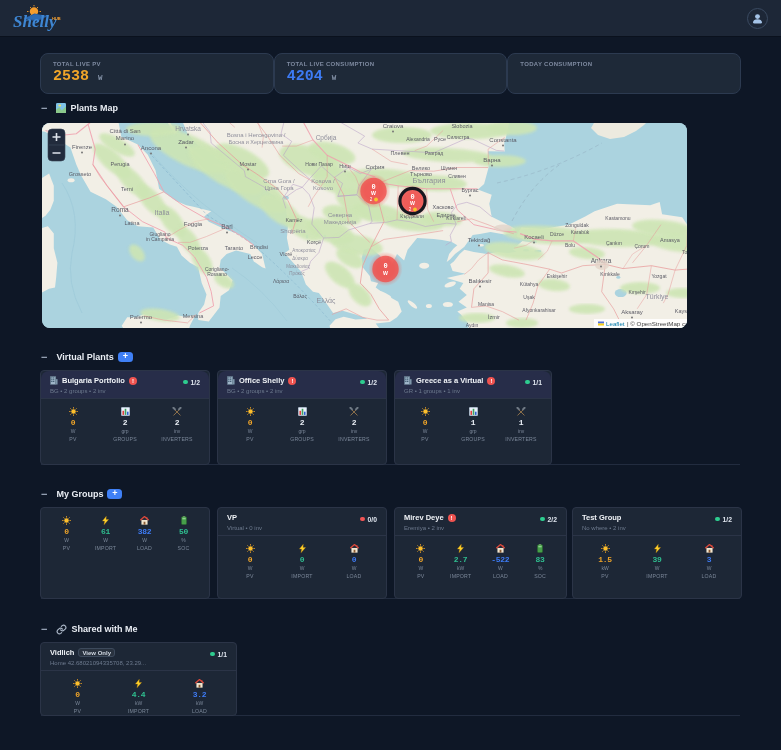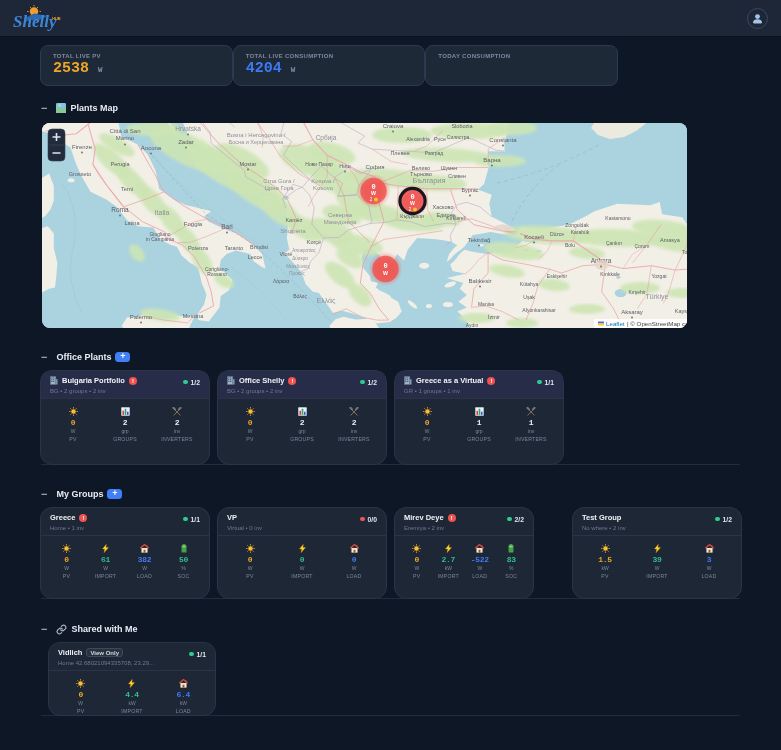--- a/index.html
+++ b/index.html
@@ -1,33 +1,33 @@
 <!DOCTYPE html>
 <html><head>
 <meta charset="utf-8">
 <style>
 * { margin:0; padding:0; box-sizing:border-box; }
 html,body { width:781px; height:750px; background:#0e1726; font-family:"Liberation Sans", sans-serif; overflow:hidden; }
 #page { position:relative; width:781px; height:750px; }
 .nav { position:absolute; left:0; top:0; width:781px; height:37px; background:#1d2737; border-bottom:1px solid #0a111d; }
 .avatar { position:absolute; right:13px; top:8px; width:21px; height:21px; border-radius:50%; border:1px solid #3a4a61; padding:3px; }
-.stats { position:absolute; left:40px; top:45px; width:578px; display:flex; }
+.stats { position:absolute; left:40px; top:53px; width:701px; display:flex; }
 .stat { flex:1; height:41px; background:#1e2938; border:1px solid #2c3a50; border-radius:8px; padding:7px 12px 0 12px; }
 .stat .lb { font-size:6px; letter-spacing:0.3px; color:#7e8aa0; font-weight:bold; }
 .stat .vl { font-family:"Liberation Mono", monospace; font-size:15px; font-weight:bold; margin-top:1px; }
 .stat .vl .unit { font-size:7.5px; color:#8391a6; }
 .orange { color:#f0a529; }
 .blue { color:#3d7bf5; }
 .green { color:#2fbe8f; }
 .wh { color:#e8edf4; }
 .sect { position:absolute; left:41px; color:#e9edf3; font-size:9px; font-weight:bold; display:flex; align-items:center; gap:4px; }
 .sect .min { color:#9aa6b8; font-weight:bold; font-size:11px; margin-right:5px; }
 .plus { display:inline-block; width:15px; height:10px; background:#3f80f6; border-radius:3.5px; color:#fff; font-size:9px; line-height:9px; text-align:center; font-weight:bold; }
 #map { position:absolute; left:42px; top:123px; width:645px; height:205px; border-radius:8px; overflow:hidden; background:#aad3df; }
-.card { position:absolute; background:#1d2736; border:1px solid #2b3447; border-radius:12px; }
+.card { position:absolute; background:#1d2736; border:1px solid #2b3447; border-radius:4px; }
 .card .hd { border-bottom:1px solid #2b3447; border-radius:8px 8px 0 0; padding:5px 9px 4px 9px; position:relative; height:28px; }
 .card.vphd .hd { background:#272d49; }
 .card .hd .ttl { color:#f0f3f7; font-size:7.5px; font-weight:bold; display:flex; align-items:center; gap:4px; }
 .card .hd .sub { color:#6d7a8e; font-size:6px; margin-top:2.5px; white-space:nowrap; overflow:hidden; }
 .card .hd .st { position:absolute; right:9px; top:8px; font-size:6.8px; color:#dfe5ee; font-weight:bold; }
 .card .hd .st .dot { display:inline-block; width:4.5px; height:4.5px; border-radius:50%; margin-right:3px; position:relative; top:-1px; }
 .gdot { background:#2ecc8f; } .rdot { background:#f05454; }
 .badge { display:inline-block; width:8px; height:8px; background:#ef5350; border-radius:50%; color:#fff; font-size:6px; line-height:8px; text-align:center; font-weight:bold; }
 .cols { display:flex; padding:8px 6px 0 6px; }
 .col { flex:1; text-align:center; }
@@ -461,21 +461,21 @@
         </g>
 <rect x="552" y="196" width="145" height="9" fill="#ffffff" opacity="0.88"></rect>
 <rect x="556" y="198.5" width="6" height="2" fill="#4e6fdd"></rect>
         <rect x="556" y="200.5" width="6" height="2" fill="#f7d117"></rect>
 <text x="564" y="203" font-size="6.2" fill="#0078a8">Leaflet</text>
 <text x="585" y="203" font-size="6.2" fill="#444">| © OpenStreetMap contributors</text>
 </svg></div>
 
   <div class="sect" style="top:351px">
       <span class="min">−</span>
-      <span>Office Plants</span>
+      <span>Virtual Plants</span>
       <span class="plus">+</span>
     </div>
   <div class="rowline" style="top:464px"></div>
 <div class="card vphd" style="left:40px;top:370px;width:170px;height:95px">
       <div class="hd">
         <div class="ttl"><svg width="8" height="9">
             <use href="#i-bldg"></use>
           </svg>Bulgaria Portfolio <span class="badge">!</span></div>
         <div class="sub">BG • 2 groups • 2 inv</div>
         <div class="st"><span class="dot gdot"></span>1/2</div>
@@ -547,21 +547,21 @@
             <svg width="10" height="9">
               <use href="#i-tools"></use>
             </svg>
           </div>
           <div class="v wh">2</div>
           <div class="u">inv</div>
           <div class="lab">INVERTERS</div>
         </div>
       </div>
     </div>
-    <div class="card vphd" style="left:394px;top:370px;width:170px;height:95px">
+    <div class="card vphd" style="left:394px;top:370px;width:158px;height:95px">
       <div class="hd">
         <div class="ttl"><svg width="8" height="9">
             <use href="#i-bldg"></use>
           </svg>Greece as a Virtual <span class="badge">!</span></div>
         <div class="sub">GR • 1 groups • 1 inv</div>
         <div class="st"><span class="dot gdot"></span>1/1</div>
       </div>
       <div class="cols">
         <div class="col">
           <div class="ic">
@@ -596,25 +596,20 @@
       </div>
     </div>
 
   <div class="sect" style="top:488px">
       <span class="min">−</span>
       <span>My Groups</span>
       <span class="plus">+</span>
     </div>
   <div class="rowline" style="top:598px"></div>
 <div class="card" style="left:40px;top:507px;width:170px;height:92px">
-      <div class="hd">
-        <div class="ttl">Greece <span class="badge">!</span></div>
-        <div class="sub">Home • 1 inv</div>
-        <div class="st"><span class="dot gdot"></span>1/1</div>
-      </div>
       <div class="cols">
         <div class="col">
           <div class="ic">
             <svg width="9" height="9">
               <use href="#i-sun"></use>
             </svg>
           </div>
           <div class="v orange">0</div>
           <div class="u">W</div>
           <div class="lab">PV</div>
@@ -683,21 +678,21 @@
             <svg width="9" height="9">
               <use href="#i-house"></use>
             </svg>
           </div>
           <div class="v blue">0</div>
           <div class="u">W</div>
           <div class="lab">LOAD</div>
         </div>
       </div>
     </div>
-    <div class="card" style="left:394px;top:507px;width:140px;height:92px">
+    <div class="card" style="left:394px;top:507px;width:173px;height:92px">
       <div class="hd">
         <div class="ttl">Mirev Deye <span class="badge">!</span></div>
         <div class="sub">Eremiya • 2 inv</div>
         <div class="st"><span class="dot gdot"></span>2/2</div>
       </div>
       <div class="cols">
         <div class="col">
           <div class="ic">
             <svg width="9" height="9">
               <use href="#i-sun"></use>
@@ -781,21 +776,21 @@
 
   <div class="sect" style="top:623px">
       <span class="min">−</span>
     <svg width="11" height="11" viewBox="0 0 24 24" fill="none" stroke="#aab6c6" stroke-width="2.6" stroke-linecap="round">
         <path d="M10 13a5 5 0 0 0 7.5.5l3-3a5 5 0 0 0-7-7l-1.7 1.7"></path>
         <path d="M14 11a5 5 0 0 0-7.5-.5l-3 3a5 5 0 0 0 7 7l1.7-1.7"></path>
       </svg>
     <span>Shared with Me</span>
     </div>
   <div class="rowline" style="top:715px"></div>
-<div class="card" style="left:48px;top:642px;width:168px;height:74px">
+<div class="card" style="left:40px;top:642px;width:197px;height:74px">
       <div class="hd">
         <div class="ttl">Vidlich <span class="viewonly">View Only</span></div>
         <div class="sub">Home 42.68021094335708, 23.29...</div>
         <div class="st"><span class="dot gdot"></span>1/1</div>
       </div>
       <div class="cols">
         <div class="col">
           <div class="ic">
             <svg width="9" height="9">
               <use href="#i-sun"></use>
@@ -814,19 +809,19 @@
           <div class="v green">4.4</div>
           <div class="u">kW</div>
           <div class="lab">IMPORT</div>
         </div>
         <div class="col">
           <div class="ic">
             <svg width="9" height="9">
               <use href="#i-house"></use>
             </svg>
           </div>
-          <div class="v blue">6.4</div>
+          <div class="v blue">3.2</div>
           <div class="u">kW</div>
           <div class="lab">LOAD</div>
         </div>
       </div>
     </div>
 </div>
 
 </body></html>

